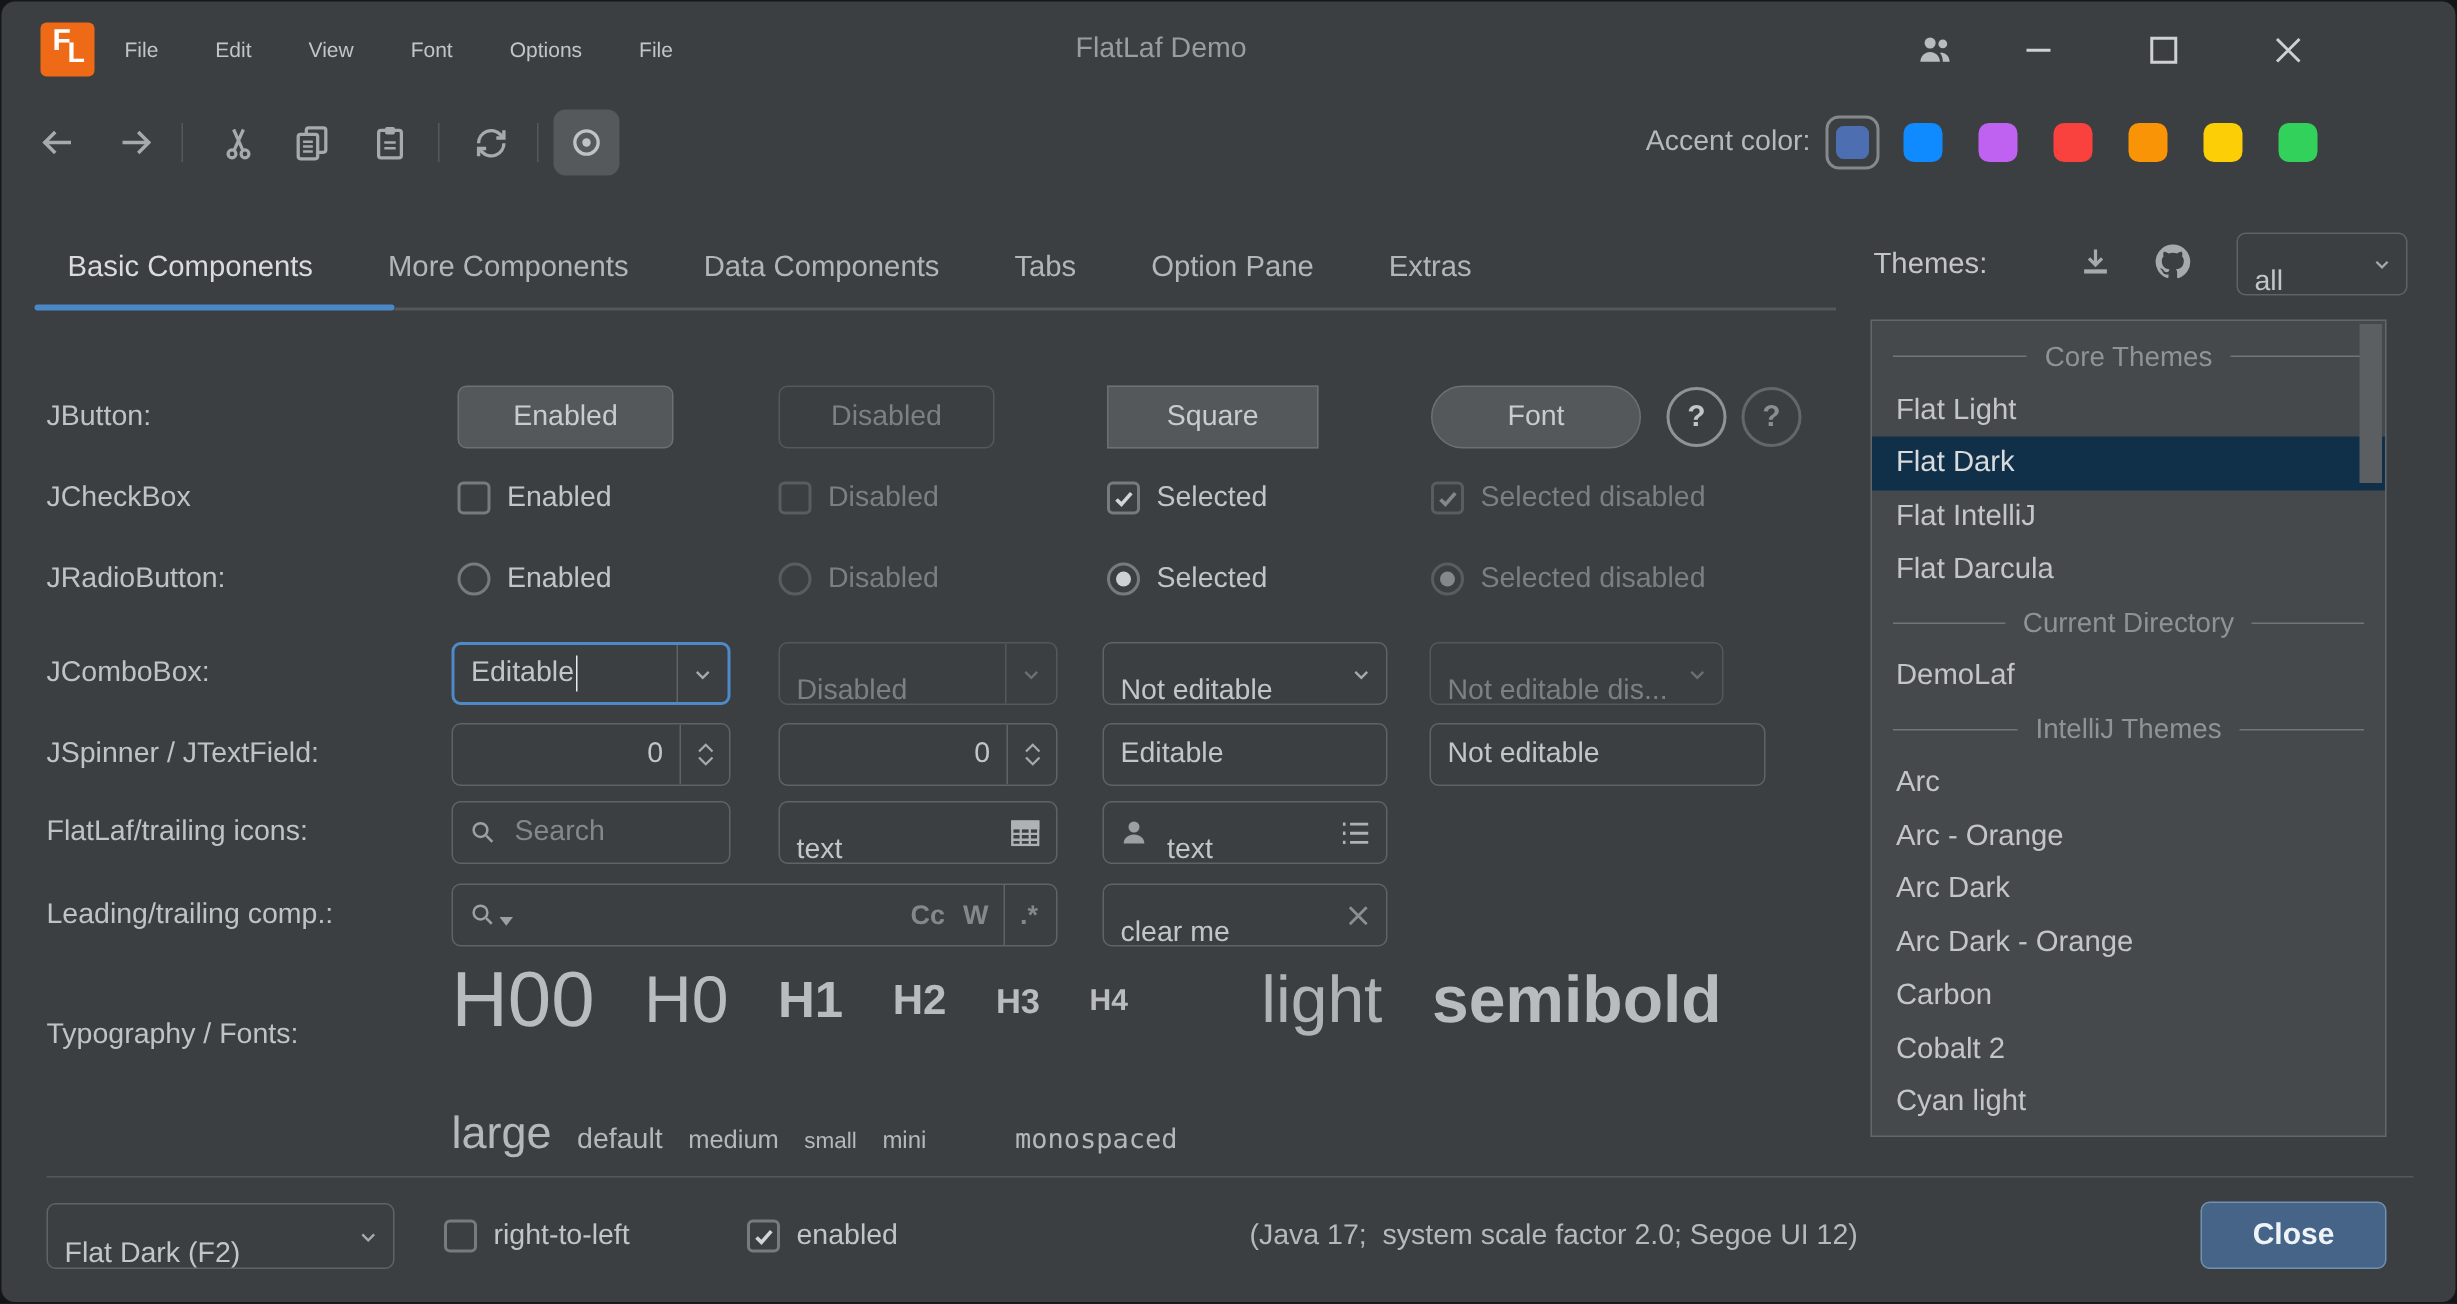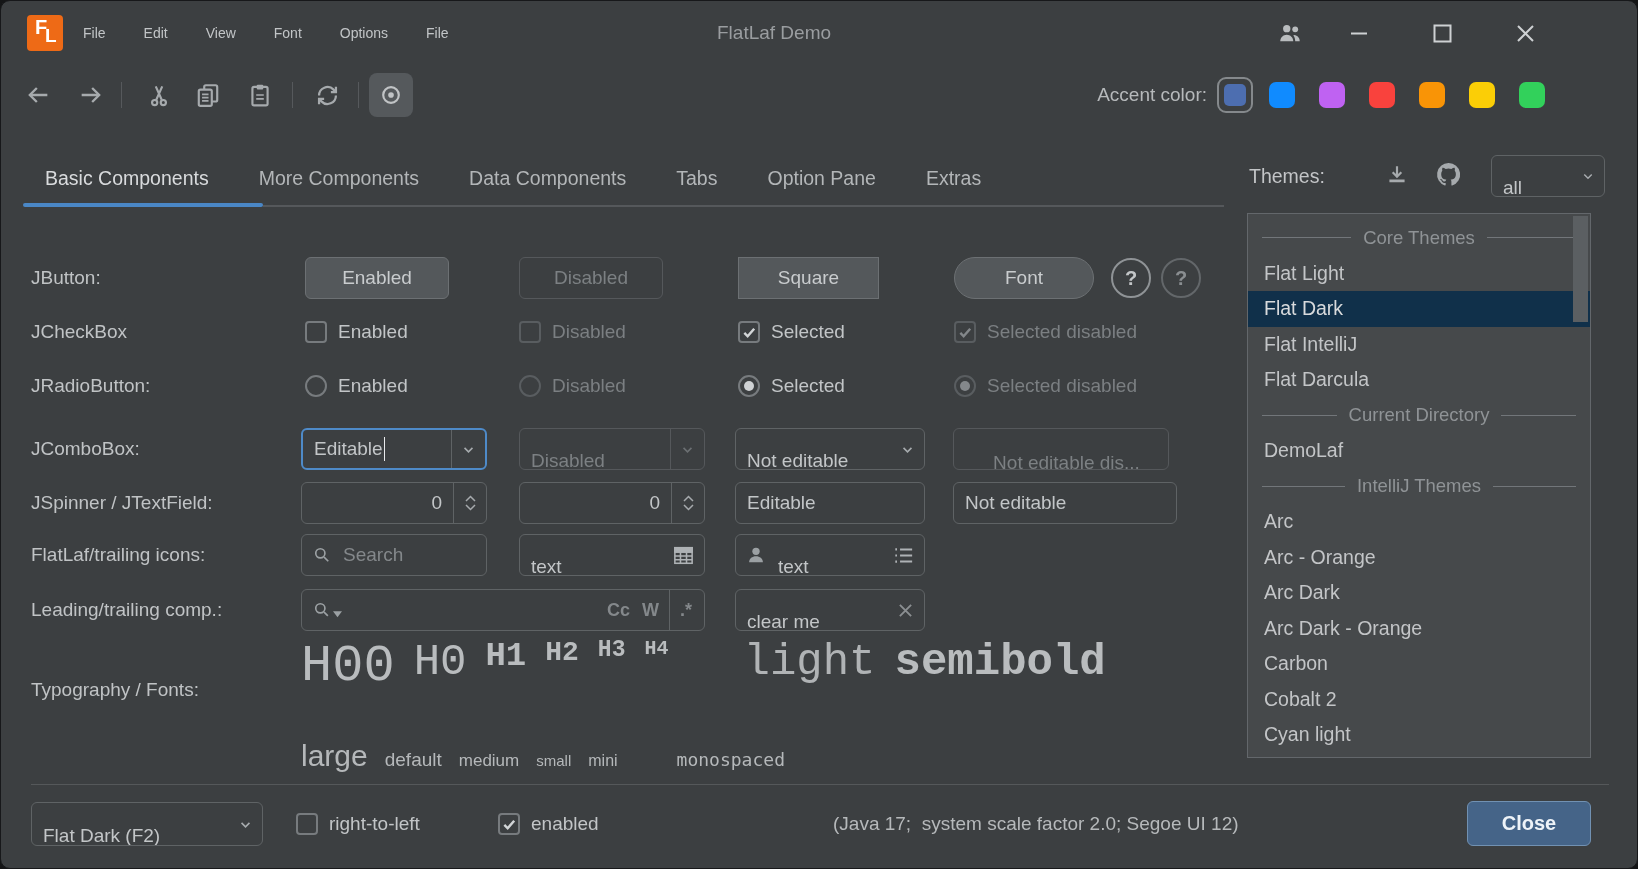--- a/index.html
+++ b/index.html
@@ -72,21 +72,21 @@
   .vdiv{width:1px;align-self:stretch;background:#5f6365;flex:none;}
   .dis .vdiv{background:#55585b;}
   .caret{width:1.5px;height:24px;background:#e8eaec;margin-left:1px;}
   .ph{color:#84888b;}
   .spin-num{flex:1;text-align:right;padding-right:11px;}
   .spin-arrows{width:32px;display:flex;flex-direction:column;align-items:center;justify-content:center;color:#a6aaad;}
   .fielder-icon{color:#9ba0a3;flex:none;display:flex;align-items:center;}
   .mini-btn{color:#84888b;font-size:18px;font-weight:700;}
 
   
-  .typo1{left:300px;top:636px;display:flex;align-items:flex-start;gap:19px;color:#b9bcbe;font-family:Liberation Mono, monospace;}
+  .typo1{left:300px;top:636px;display:flex;align-items:center;gap:33px;color:#b9bcbe;}
   .typo2{left:300px;top:738px;display:flex;align-items:baseline;gap:17px;color:#b5b8ba;}
 
   
   .tlist{left:1246px;top:212px;width:344px;height:545px;background:#46494b;border:1px solid #63676b;
          box-sizing:border-box;padding-top:6px;overflow:hidden;}
   .tl-item{height:35.5px;line-height:35.5px;padding-left:16px;font-size:19.5px;color:#c3c5c7;}
   .tl-item.sel{color:#d8dadc;}
   .tl-sep{height:35.5px;display:flex;align-items:center;padding:0 14px;color:#8f9396;font-size:18.5px;}
   .tl-sep .line{flex:1;height:1px;background:#72767a;}
   .tl-sep .txt{margin:0 12px;}
@@ -320,21 +320,21 @@
     </span>
   </div>
   <div class="abs field" style="left:734px;top:427px;width:190px;">
     <span class="txt grow">Not editable</span>
     <span class="arrow-area">
       <svg width="19" height="19" viewBox="0 0 24 24" fill="none" stroke="currentColor" stroke-width="2">
           <path d="M7 10l5 5 5-5"></path>
         </svg>
     </span>
   </div>
-  <div class="abs field dis" style="left:952px;top:427px;width:216px;flex-direction:column;">
+  <div class="abs field dis" style="left:952px;top:427px;width:196px;">
     <span class="txt grow">Not editable dis...</span>
     <span class="arrow-area">
       <svg width="19" height="19" viewBox="0 0 24 24" fill="none" stroke="currentColor" stroke-width="2">
           <path d="M7 10l5 5 5-5"></path>
         </svg>
     </span>
   </div>
 
   <div class="abs field" style="left:300px;top:481px;width:186px;">
     <span class="spin-num">0</span>

